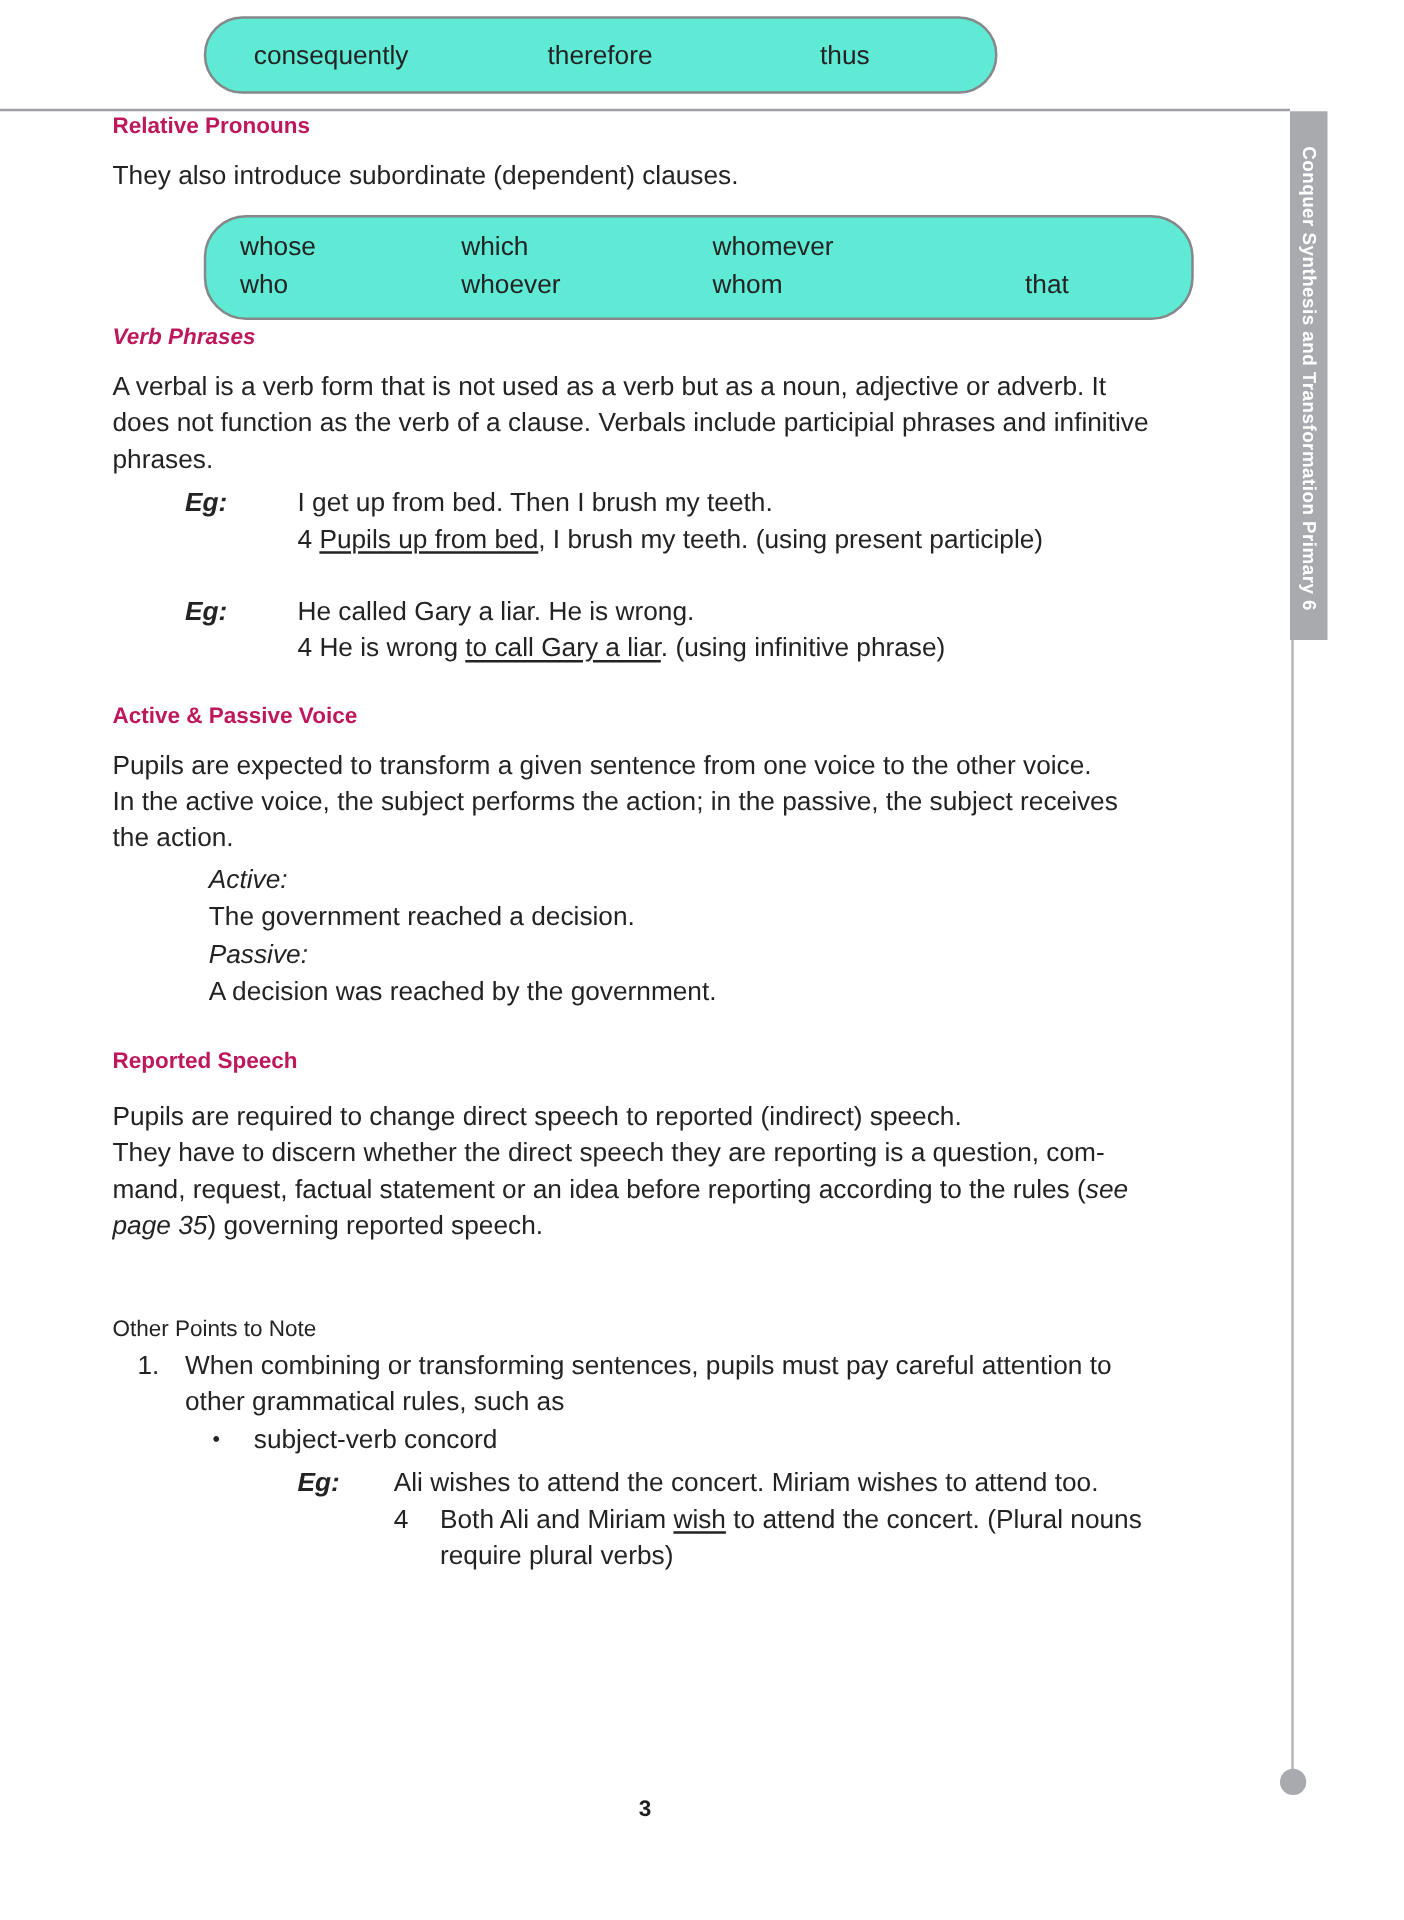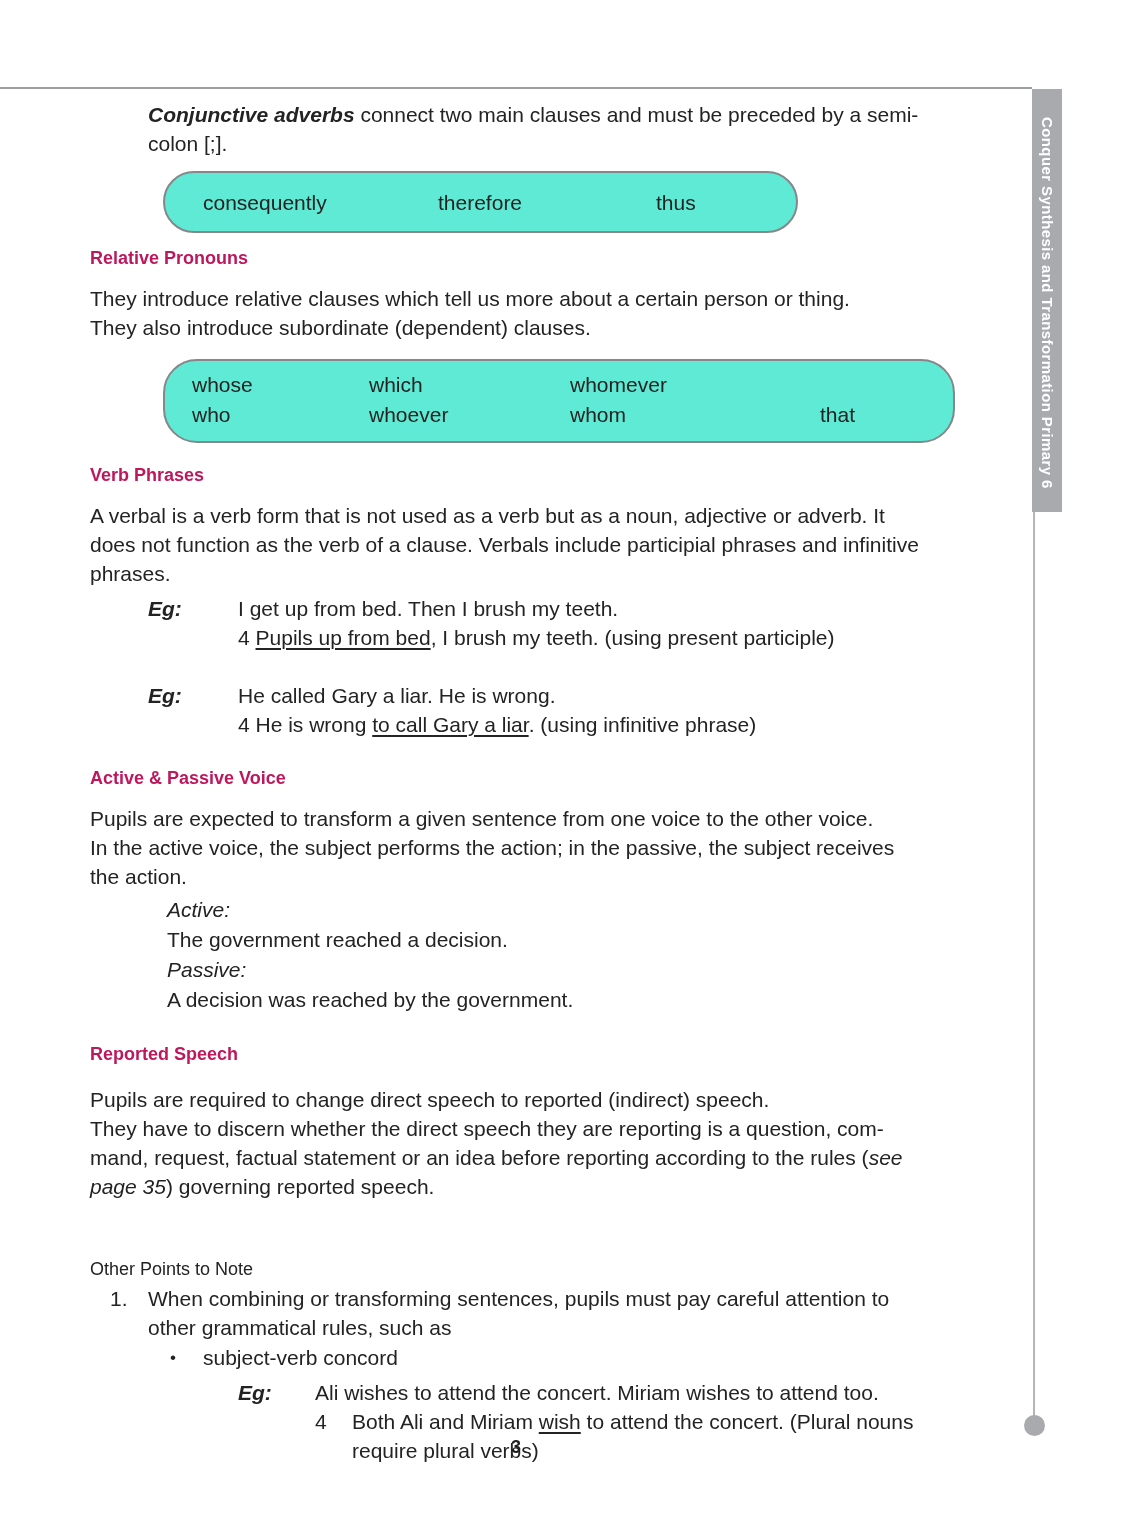--- a/index.html
+++ b/index.html
@@ -59,21 +59,21 @@
   .box-conj .cell-1{width:218px;}
   .h-relative{margin-top:12px;}
   .para-relative{margin-top:13px;}
   .box-rel{
     margin:17px 0 0 73px;
     width:792px;
     border-radius:34px;
     padding:9px 0 11px 27px;
   }
   .box-rel .row{display:grid;grid-template-columns:177px 201px 250px auto;line-height:30px;}
-  .h-verb{margin-top:19px;}
+  .h-verb{font-style:italic;}
   .para-verb{margin-top:13px;}
 
   .eg{display:flex;margin-left:58px;}
   .eg-1{margin-top:6px;}
   .eg-2{margin-top:29px;}
   .eg-label{width:90px;font-weight:bold;font-style:italic;flex:none;}
   .eg-lines{flex:1;}
 
   .h-active{margin-top:26px;}
   .para-active{margin-top:13px;}
@@ -107,35 +107,30 @@
   <div class="top-rule"></div>
 
   <div class="side-tab">
     <span class="side-tab-label">Conquer Synthesis and Transformation Primary 6</span>
   </div>
   <div class="side-rule"></div>
   <div class="side-dot"></div>
 
   <div class="content">
 
-    <div class="para-intro">
-        <div class="line"><span class="b i">Conjunctive adverbs</span><span> connect two main clauses and must be preceded by a semi-</span></div>
-        <div class="line"><span>colon [;].</span></div>
-      </div>
 
     <div class="wordbox box-conj">
       <span class="cell-0">consequently</span>
       <span class="cell-1">therefore</span>
       <span class="cell-2">thus</span>
     </div>
 
     <div class="heading h-relative">Relative Pronouns</div>
 
     <div class="para-relative">
-        <div class="line"><span>They introduce relative clauses which tell us more about a certain person or thing.</span></div>
         <div class="line"><span>They also introduce subordinate (dependent) clauses.</span></div>
       </div>
 
     <div class="wordbox box-rel">
       <div class="row">
         <span>whose</span>
         <span>which</span>
         <span>whomever</span>
         <span></span>
       </div>

